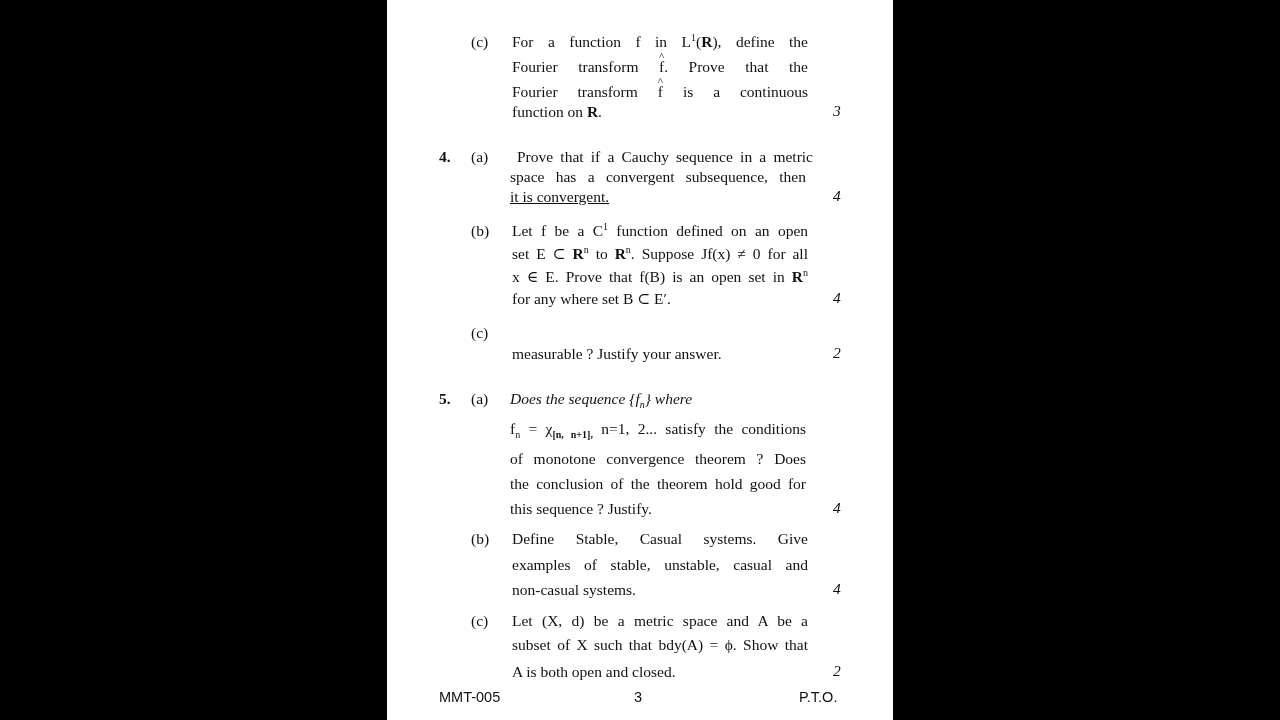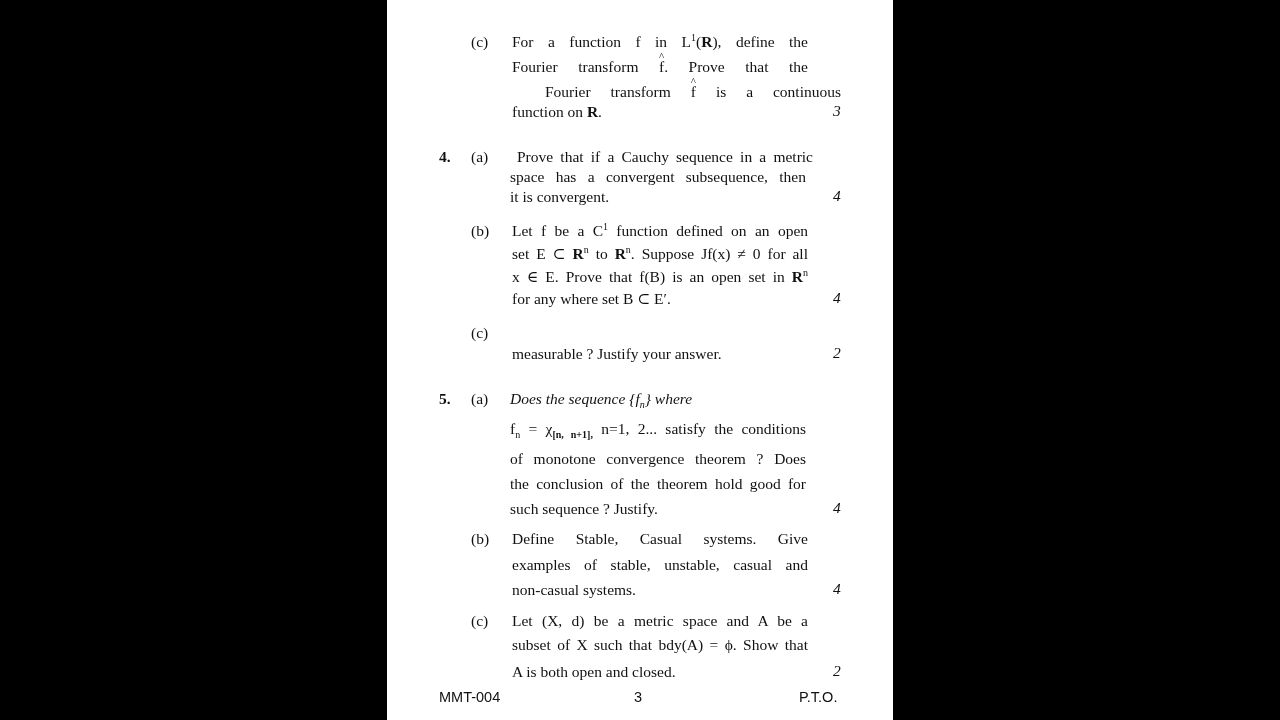--- a/index.html
+++ b/index.html
@@ -18,59 +18,59 @@
   .hat::before { content:"^"; position:absolute; left:0; top:-11px; font-size:11px; }
 </style>
 </head>
 <body>
 
 <div class="page">
 
   <span class="t" style="left:84px;top:32px;">(c)</span>
   <div class="t just" style="left:125px;top:32px;">For a function f in L<sup>1</sup>(<b class="R">R</b>), define the</div>
   <div class="t just" style="left:125px;top:57px;">Fourier transform <span class="hat">f</span>. Prove that the</div>
-  <div class="t just" style="left:125px;top:82px;margin-left:33px;">Fourier transform <span class="hat">f</span> is a continuous</div>
+  <div class="t just" style="left:125px;top:82px;">Fourier transform <span class="hat">f</span> is a continuous</div>
   <div class="t" style="left:125px;top:102px;">function on <b class="R">R</b>.</div>
   <span class="marks" style="left:446px;top:102px;">3</span>
 
   <span class="t qn" style="left:52px;top:147px;">4.</span>
   <span class="t" style="left:84px;top:147px;">(a)</span>
   <div class="t just" style="left:123px;top:147px;margin-left:7px;">Prove that if a Cauchy sequence in a metric</div>
   <div class="t just" style="left:123px;top:167px;">space has a convergent subsequence, then</div>
-  <div class="t" style="left:123px;top:187px;">it is convergent.</div>
+  <div class="t" style="left:123px;top:187px;text-decoration:underline;">it is convergent.</div>
   <span class="marks" style="left:446px;top:187px;">4</span>
 
   <span class="t" style="left:84px;top:221px;">(b)</span>
   <div class="t just" style="left:125px;top:221px;">Let f be a C<sup>1</sup> function defined on an open</div>
   <div class="t just" style="left:125px;top:244px;">set E ⊂ <b class="R">R</b><sup>n</sup> to <b class="R">R</b><sup>n</sup>. Suppose Jf(x) ≠ 0 for all</div>
   <div class="t just" style="left:125px;top:267px;">x ∈ E. Prove that f(B) is an open set in <b class="R">R</b><sup>n</sup></div>
   <div class="t" style="left:125px;top:289px;">for any where set B ⊂ E′.</div>
   <span class="marks" style="left:446px;top:289px;">4</span>
 
   <span class="t" style="left:84px;top:323px;">(c)</span>
   <div class="t" style="left:125px;top:344px;">measurable ? Justify your answer.</div>
   <span class="marks" style="left:446px;top:344px;">2</span>
 
   <span class="t qn" style="left:52px;top:389px;">5.</span>
   <span class="t" style="left:84px;top:389px;">(a)</span>
   <div class="t" style="left:123px;top:389px;font-style:italic;">Does the sequence {f<sub>n</sub>} where</div>
   <div class="t just" style="left:123px;top:419px;">f<sub>n</sub> = χ<sub><b>[n, n+1],</b></sub> n=1, 2... satisfy the conditions</div>
   <div class="t just" style="left:123px;top:449px;">of monotone convergence theorem ? Does</div>
   <div class="t just" style="left:123px;top:474px;">the conclusion of the theorem hold good for</div>
-  <div class="t" style="left:123px;top:499px;">such sequence ? Justify.</div>
+  <div class="t" style="left:123px;top:499px;">this sequence ? Justify.</div>
   <span class="marks" style="left:446px;top:499px;">4</span>
 
   <span class="t" style="left:84px;top:529px;">(b)</span>
   <div class="t just" style="left:125px;top:529px;">Define Stable, Casual systems. Give</div>
   <div class="t just" style="left:125px;top:555px;">examples of stable, unstable, casual and</div>
   <div class="t" style="left:125px;top:580px;">non-casual systems.</div>
   <span class="marks" style="left:446px;top:580px;">4</span>
 
   <span class="t" style="left:84px;top:611px;">(c)</span>
   <div class="t just" style="left:125px;top:611px;">Let (X, d) be a metric space and A be a</div>
   <div class="t just" style="left:125px;top:635px;">subset of X such that bdy(A) = ϕ. Show that</div>
   <div class="t" style="left:125px;top:662px;">A is both open and closed.</div>
   <span class="marks" style="left:446px;top:662px;">2</span>
 
-  <span class="foot" style="left:52px;top:689px;">MMT-004</span>
+  <span class="foot" style="left:52px;top:689px;">MMT-005</span>
   <span class="foot" style="left:247px;top:689px;">3</span>
   <span class="foot" style="left:412px;top:689px;">P.T.O.</span>
 </div>
 
 </body></html>

